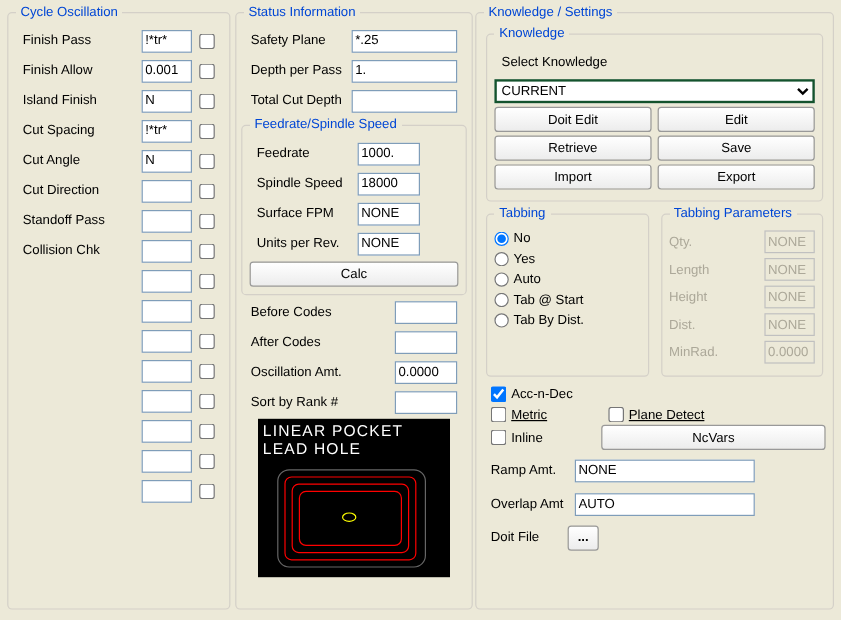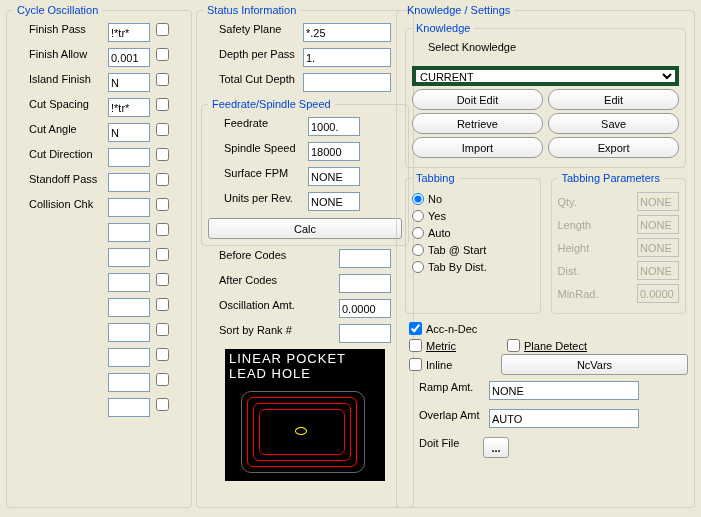--- a/index.html
+++ b/index.html
@@ -32,21 +32,22 @@
     font-size: 11px;
     padding: 0 4px;
   }
 
   .col1 { width: 190px; flex-shrink: 0; }
   .col2 { width: 200px; flex-shrink: 0; }
   .col3 { flex: 1; }
 
   .row {
     display: flex;
-    margin: 3px 16px;
+    align-items: center;
+    margin: 3px 6px;
     height: 22px;
   }
   .label {
     flex-shrink: 0;
     color: #000;
     font-size: 11px;
   }
   .spacer { flex: 1; }
 
   input[type=text] {
@@ -67,37 +68,37 @@
     margin: 0 0 0 6px;
   }
 
   input[type=radio] {
     width: 12px;
     height: 12px;
     margin: 0 4px 0 0;
   }
 
   select {
-    border: 4px solid #14532d;
+    border: 2px solid #14532d;
     height: 20px;
     font-size: 11px;
     background: #fff;
   }
 
   button {
     border: 1px solid #999;
     border-radius: 3px;
     background: linear-gradient(#fff, #ececec);
     font-size: 11px;
     height: 21px;
     cursor: pointer;
   }
 
   .btn-wide { width: 100%; }
-  .btn-half { width: 49%; border-radius: 10px; }
+  .btn-half { width: 49%; }
   .btn-row {
     display: flex;
     justify-content: space-between;
     margin: 3px 0;
   }
 
   .cycle-label { width: 72px; }
   .status-label { width: 84px; }
 
   .preview {

